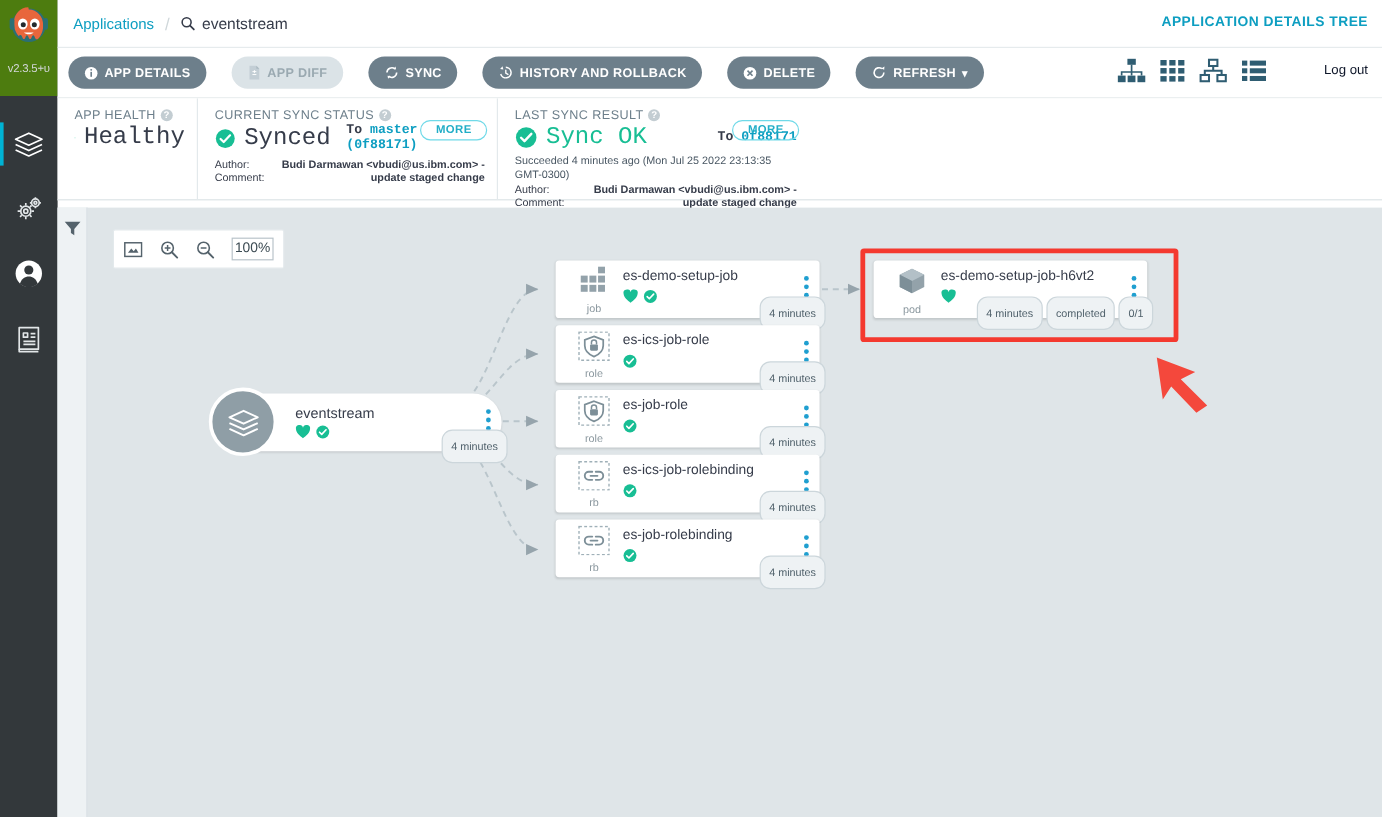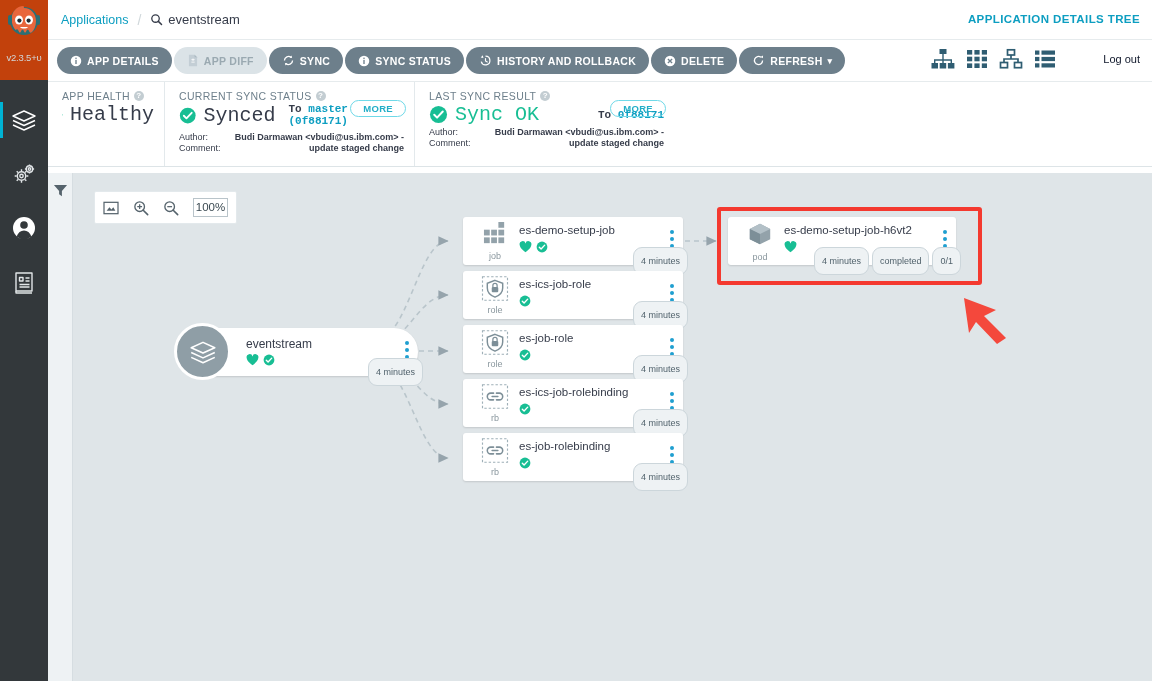--- a/index.html
+++ b/index.html
@@ -10,21 +10,21 @@
   }
   #app { position: relative; width: 1152px; height: 681px; }
 
   
   .leftnav {
     position: absolute; left: 0; top: 0; width: 48px; height: 681px;
     background: #33383b;
   }
   .logo-box {
     position: relative; width: 48px; height: 80px;
-    background: #c2410c; overflow: hidden;
+    background: #4d7c0f; overflow: hidden;
   }
   .octo { position: absolute; left: 7px; top: 4px; width: 34px; height: 44px; }
   .version {
     position: absolute; left: 0; top: 52px; width: 48px; text-align: center;
     color: #d2d6d8; font-size: 9.5px; letter-spacing: -0.2px;
   }
   .nav-items { position: relative; padding-top: 13px; }
   .nav-item {
     position: relative; height: 54px; display: flex;
     align-items: center; justify-content: center; cursor: pointer;
@@ -51,21 +51,21 @@
   .app-tree-label {
     position: absolute; right: 12px; top: 13px;
     color: #0d9ec1; font-size: 11.5px; font-weight: bold; letter-spacing: .4px;
   }
 
   
   .toolbar {
     position: absolute; left: 48px; top: 40px; width: 1104px; height: 42px;
     background: #fff; border-bottom: 1px solid #e6ebed;
   }
-  .btns { position: absolute; left: 9px; top: 7px; display: flex; gap: 2px; }
+  .btns { position: absolute; left: 9px; top: 7px; display: flex; gap: 21px; }
   .btn {
     height: 27px; border-radius: 14px; background: #6d7f8b; color: #fff;
     display: flex; align-items: center; gap: 5px; padding: 0 13px;
     font-size: 10.5px; font-weight: bold; letter-spacing: .3px; cursor: pointer;
     white-space: nowrap;
   }
   .btn.disabled { background: #dbe3e7; color: #9aa9b1; }
   .btn svg { flex: none; }
   .right-icons {
     position: absolute; right: 12px; top: 8px;
@@ -278,28 +278,20 @@
       <div class="btn">
         <svg width="13" height="13" viewBox="0 0 16 16">
           <g fill="none" stroke="#fff" stroke-width="1.6">
             <path d="M3 8a5 5 0 0 1 8.3-3.7"></path>
             <path d="M13 8a5 5 0 0 1-8.3 3.7"></path>
           </g>
           <path d="M11.8 1.8l.6 3-3-.5z" fill="#fff"></path>
           <path d="M4.2 14.2l-.6-3 3 .5z" fill="#fff"></path>
         </svg>
         <span>SYNC</span>
-      </div>
-      <div class="btn">
-        <svg width="12" height="12" viewBox="0 0 16 16">
-          <circle cx="8" cy="8" r="7" fill="#fff"></circle>
-          <rect x="7.1" y="6.5" width="1.8" height="5.5" fill="#6d7f8b"></rect>
-          <circle cx="8" cy="4.3" r="1.1" fill="#6d7f8b"></circle>
-        </svg>
-        <span>SYNC STATUS</span>
       </div>
       <div class="btn">
         <svg width="13" height="13" viewBox="0 0 16 16">
           <path d="M8 2.6a5.4 5.4 0 1 1-5.2 6.8" fill="none" stroke="#fff" stroke-width="1.5"></path>
           <path d="M4.6 1.5L2.2 4.2l3.3.6z" fill="#fff"></path>
           <path d="M8 5.5v3l2.2 1.3" stroke="#fff" stroke-width="1.4" fill="none" stroke-linecap="round"></path>
         </svg>
         <span>HISTORY AND ROLLBACK</span>
       </div>
       <div class="btn">
@@ -416,20 +408,21 @@
         <svg width="19" height="19" viewBox="0 0 20 20">
           <circle cx="10" cy="10" r="9" fill="#18be94"></circle>
           <path d="M5.5 10.3l3 3 6-6.4" fill="none" stroke="#fff" stroke-width="2.1" stroke-linecap="round" stroke-linejoin="round"></path>
         </svg>
         <span class="big green">Sync OK</span>
         <span class="to-line" style="margin-left:auto">
           <span>To</span>
           <a>0f88171</a>
         </span>
       </div>
+      <div class="succ">Succeeded 4 minutes ago (Mon Jul 25 2022 23:13:35 GMT-0300)</div>
       <div class="meta" style="margin-top:1px">
         <div class="meta-row">
           <span class="k">Author:</span>
           <span class="v">Budi Darmawan &lt;vbudi@us.ibm.com&gt; -</span>
         </div>
         <div class="meta-row">
           <span class="k">Comment:</span>
           <span class="v">update staged change</span>
         </div>
       </div>

